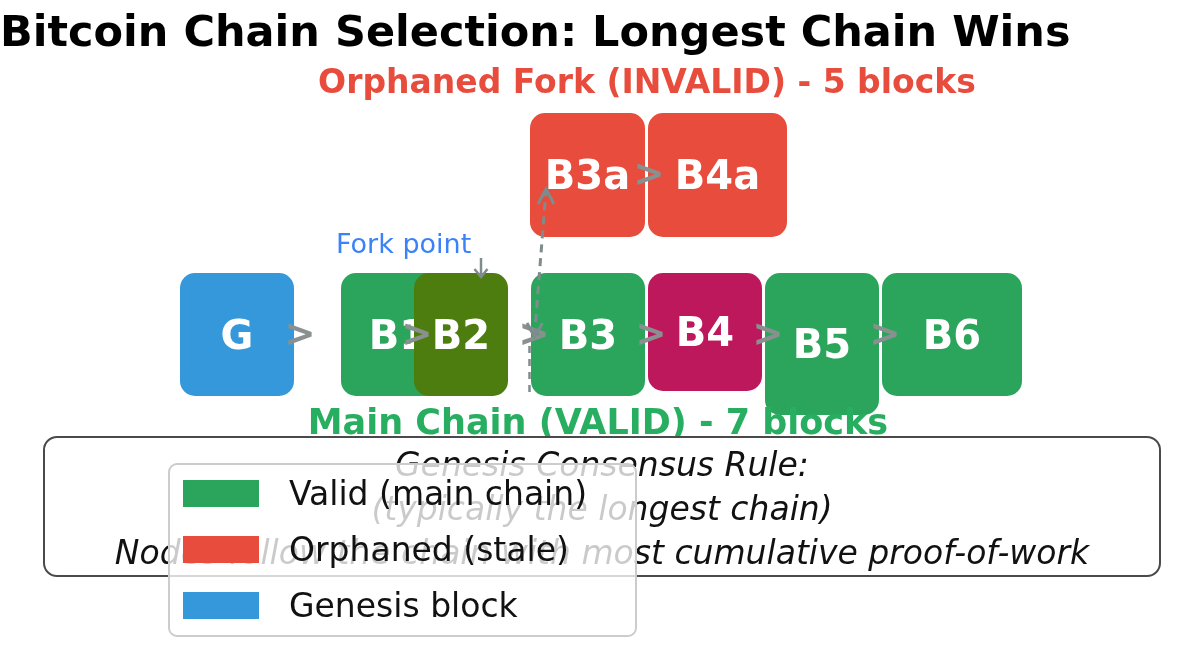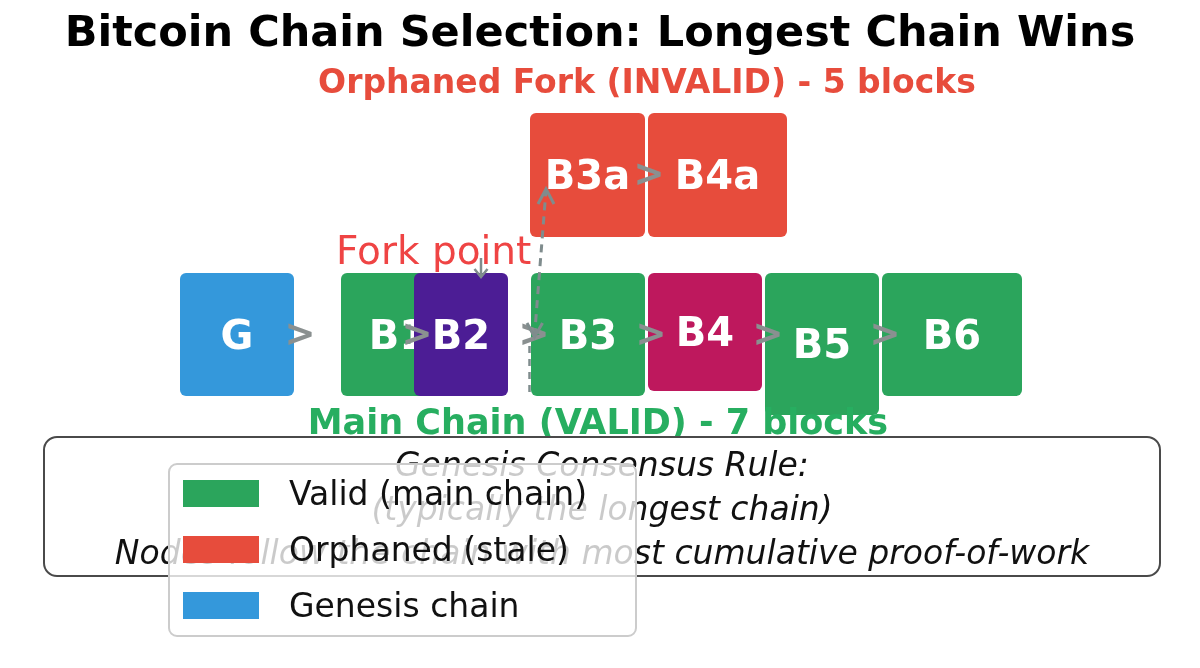--- a/index.html
+++ b/index.html
@@ -2,43 +2,43 @@
 <html><head>
 <meta charset="utf-8">
 <style>
   html,body{margin:0;padding:0;background:#ffffff;}
   #figure{
     position:relative;width:1200px;height:668px;background:#ffffff;overflow:hidden;
     font-family:"DejaVu Sans","Liberation Sans",sans-serif;
   }
   .abs{position:absolute;}
   #title{
-    left:0;top:6px;width:1200px;text-align:center;
+    left:0;top:6px;width:1200px;text-align:left;
     font-size:43px;font-weight:bold;color:#000000;letter-spacing:0px;
   }
   #fork-label{
     left:0;top:62px;width:1294px;text-align:center;
     font-size:33px;font-weight:bold;
   }
   #main-label{
     left:0;top:402px;width:1196px;text-align:center;
     font-size:35px;font-weight:bold;
   }
   .block{
-    position:absolute;border-radius:6px;
+    position:absolute;border-radius:15px;
     display:flex;align-items:center;justify-content:center;
     color:#ffffff;font-weight:bold;font-size:40px;
   }
   .chev{
     position:absolute;width:40px;height:40px;text-align:center;
     font-size:37px;font-weight:bold;color:#8a9090;line-height:40px;
   }
   #fork-point-label{
     left:336px;top:228px;width:200px;
-    font-size:39px;color:#ef4444;
+    font-size:27px;color:#3b82f6;
   }
   #overlay{left:0;top:0;pointer-events:none;}
   #consensus-box{
     left:43px;top:436px;width:1118px;height:141px;
     background:#ffffff;border:2px solid #4a4a4a;border-radius:14px;
     box-sizing:border-box;
   }
   #consensus-text{
     left:43px;top:443px;width:1118px;text-align:center;
     font-style:italic;color:#111111;font-size:33px;line-height:44px;
@@ -65,21 +65,21 @@
 
 <div id="figure">
 
   <div id="title" class="abs">Bitcoin Chain Selection: Longest Chain Wins</div>
 
   <div id="fork-label" class="abs" style="color: rgb(231, 76, 60);">Orphaned Fork (INVALID) - 5 blocks</div>
 
   <div id="blocks-layer">
       <div class="block" style="left: 180px; top: 273px; width: 114px; height: 123px; background: rgb(52, 152, 219);">G</div>
       <div class="block" style="left: 297px; top: 273px; width: 114px; height: 123px; background: rgb(43, 165, 92); margin-left: 44px;">B1</div>
-      <div class="block" style="left: 414px; top: 273px; width: 94px; height: 123px; background: #4c1d95;">B2</div>
+      <div class="block" style="left: 414px; top: 273px; width: 94px; height: 123px; background: #4d7c0f;">B2</div>
       <div class="block" style="left: 531px; top: 273px; width: 114px; height: 123px; background: rgb(43, 165, 92);">B3</div>
       <div class="block" style="left: 648px; top: 273px; width: 114px; height: 118px; background: #be185d;">B4</div>
       <div class="block" style="left: 765px; top: 273px; width: 114px; height: 142px; background: rgb(43, 165, 92);">B5</div>
       <div class="block" style="left: 882px; top: 273px; width: 140px; height: 123px; background: rgb(43, 165, 92);">B6</div>
       <div class="block" style="left: 530px; top: 113px; width: 115px; height: 124px; background: rgb(231, 76, 60);">B3a</div>
       <div class="block" style="left: 648px; top: 113px; width: 139px; height: 124px; background: rgb(231, 76, 60);">B4a</div>
       <div class="chev" style="left: 280px; top: 314px;">&gt;</div>
       <div class="chev" style="left: 397px; top: 314px;">&gt;</div>
       <div class="chev" style="left: 514px; top: 314px;">&gt;</div>
       <div class="chev" style="left: 631px; top: 314px;">&gt;</div>
@@ -118,17 +118,17 @@
       <div class="legend-row">
         <div class="legend-swatch" style="background: rgb(43, 165, 92);"></div>
         <div class="legend-label">Valid (main chain)</div>
       </div>
       <div class="legend-row">
         <div class="legend-swatch" style="background: rgb(231, 76, 60);"></div>
         <div class="legend-label">Orphaned (stale)</div>
       </div>
       <div class="legend-row">
         <div class="legend-swatch" style="background: rgb(52, 152, 219);"></div>
-        <div class="legend-label">Genesis chain</div>
+        <div class="legend-label">Genesis block</div>
       </div>
     </div>
 
 </div>
 
 </body></html>

